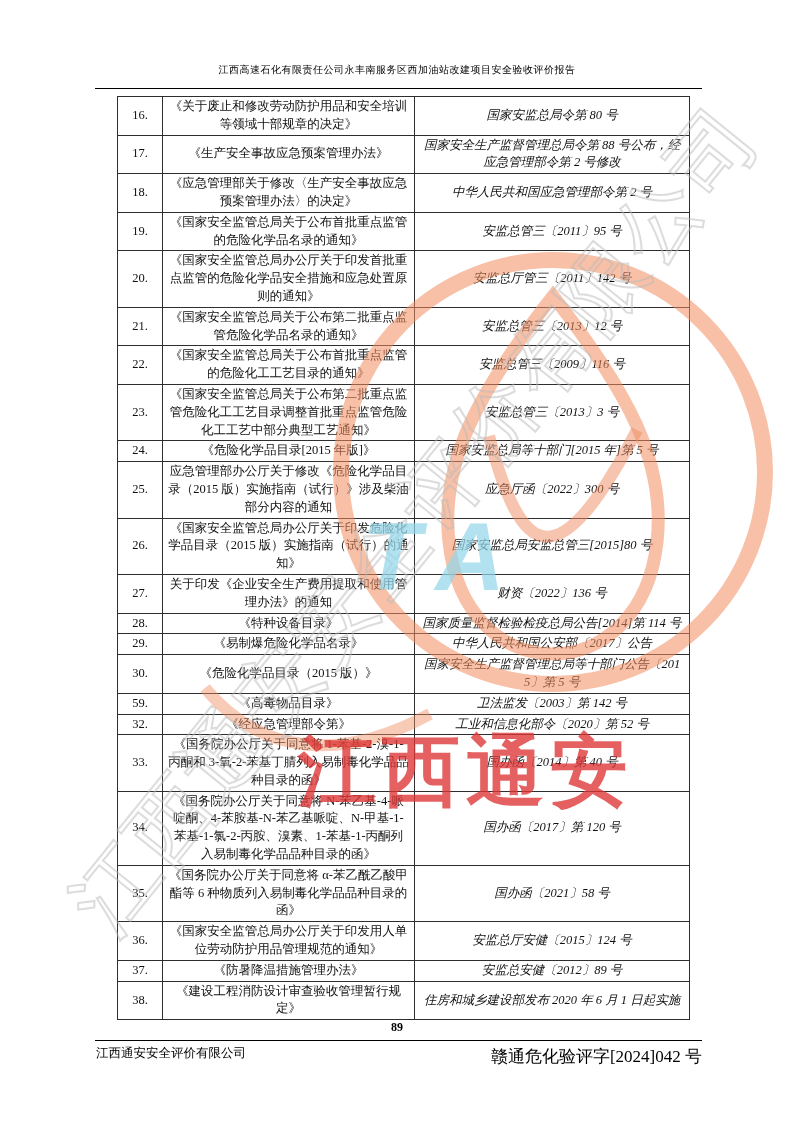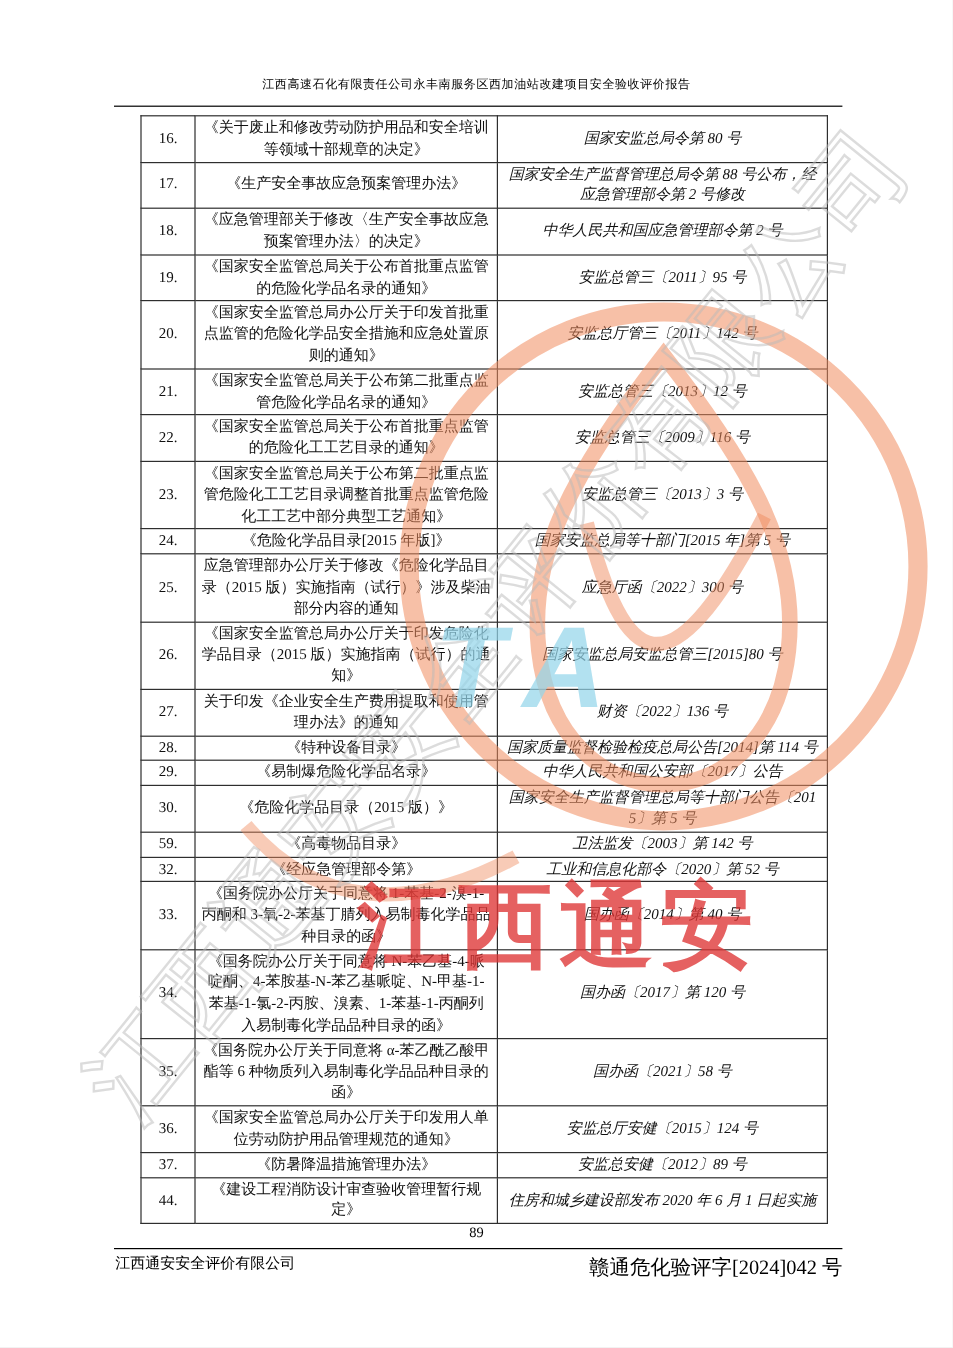--- a/index.html
+++ b/index.html
@@ -32,21 +32,21 @@
     text-align:center;vertical-align:middle;
     padding:1px 5px;
     word-break:break-all;
   }
   td.c-no{width:45px;}
   td.c-title{width:252px;}
   td.c-basis{width:274px;font-style:italic;}
   
   .page-number{
     position:absolute;top:1020px;left:0;width:100%;
-    text-align:center;font-size:12px;color:#000;
+    text-align:center;font-size:12px;color:#000;font-weight:bold;
   }
   .footer-rule{
     position:absolute;top:1040px;left:95px;width:607px;height:0;
     border-top:1.6px solid #000;
   }
   .footer-left{
     position:absolute;top:1045px;left:96px;font-size:12.5px;color:#000;
   }
   .footer-right{
     position:absolute;top:1045px;right:92px;font-size:17px;color:#000;
@@ -194,21 +194,21 @@
             <td class="c-no">36.</td>
             <td class="c-title">《国家安全监管总局办公厅关于印发用人单位劳动防护用品管理规范的通知》</td>
             <td class="c-basis">安监总厅安健〔2015〕124 号</td>
           </tr>
           <tr>
             <td class="c-no">37.</td>
             <td class="c-title">《防暑降温措施管理办法》</td>
             <td class="c-basis">安监总安健〔2012〕89 号</td>
           </tr>
           <tr>
-            <td class="c-no">44.</td>
+            <td class="c-no">38.</td>
             <td class="c-title">《建设工程消防设计审查验收管理暂行规定》</td>
             <td class="c-basis">住房和城乡建设部发布 2020 年 6 月 1 日起实施</td>
           </tr>
         </tbody>
     </table>
   </div>
 
   <div class="page-number">89</div>
   <div class="footer-rule"></div>
   <div class="footer-left">江西通安安全评价有限公司</div>

